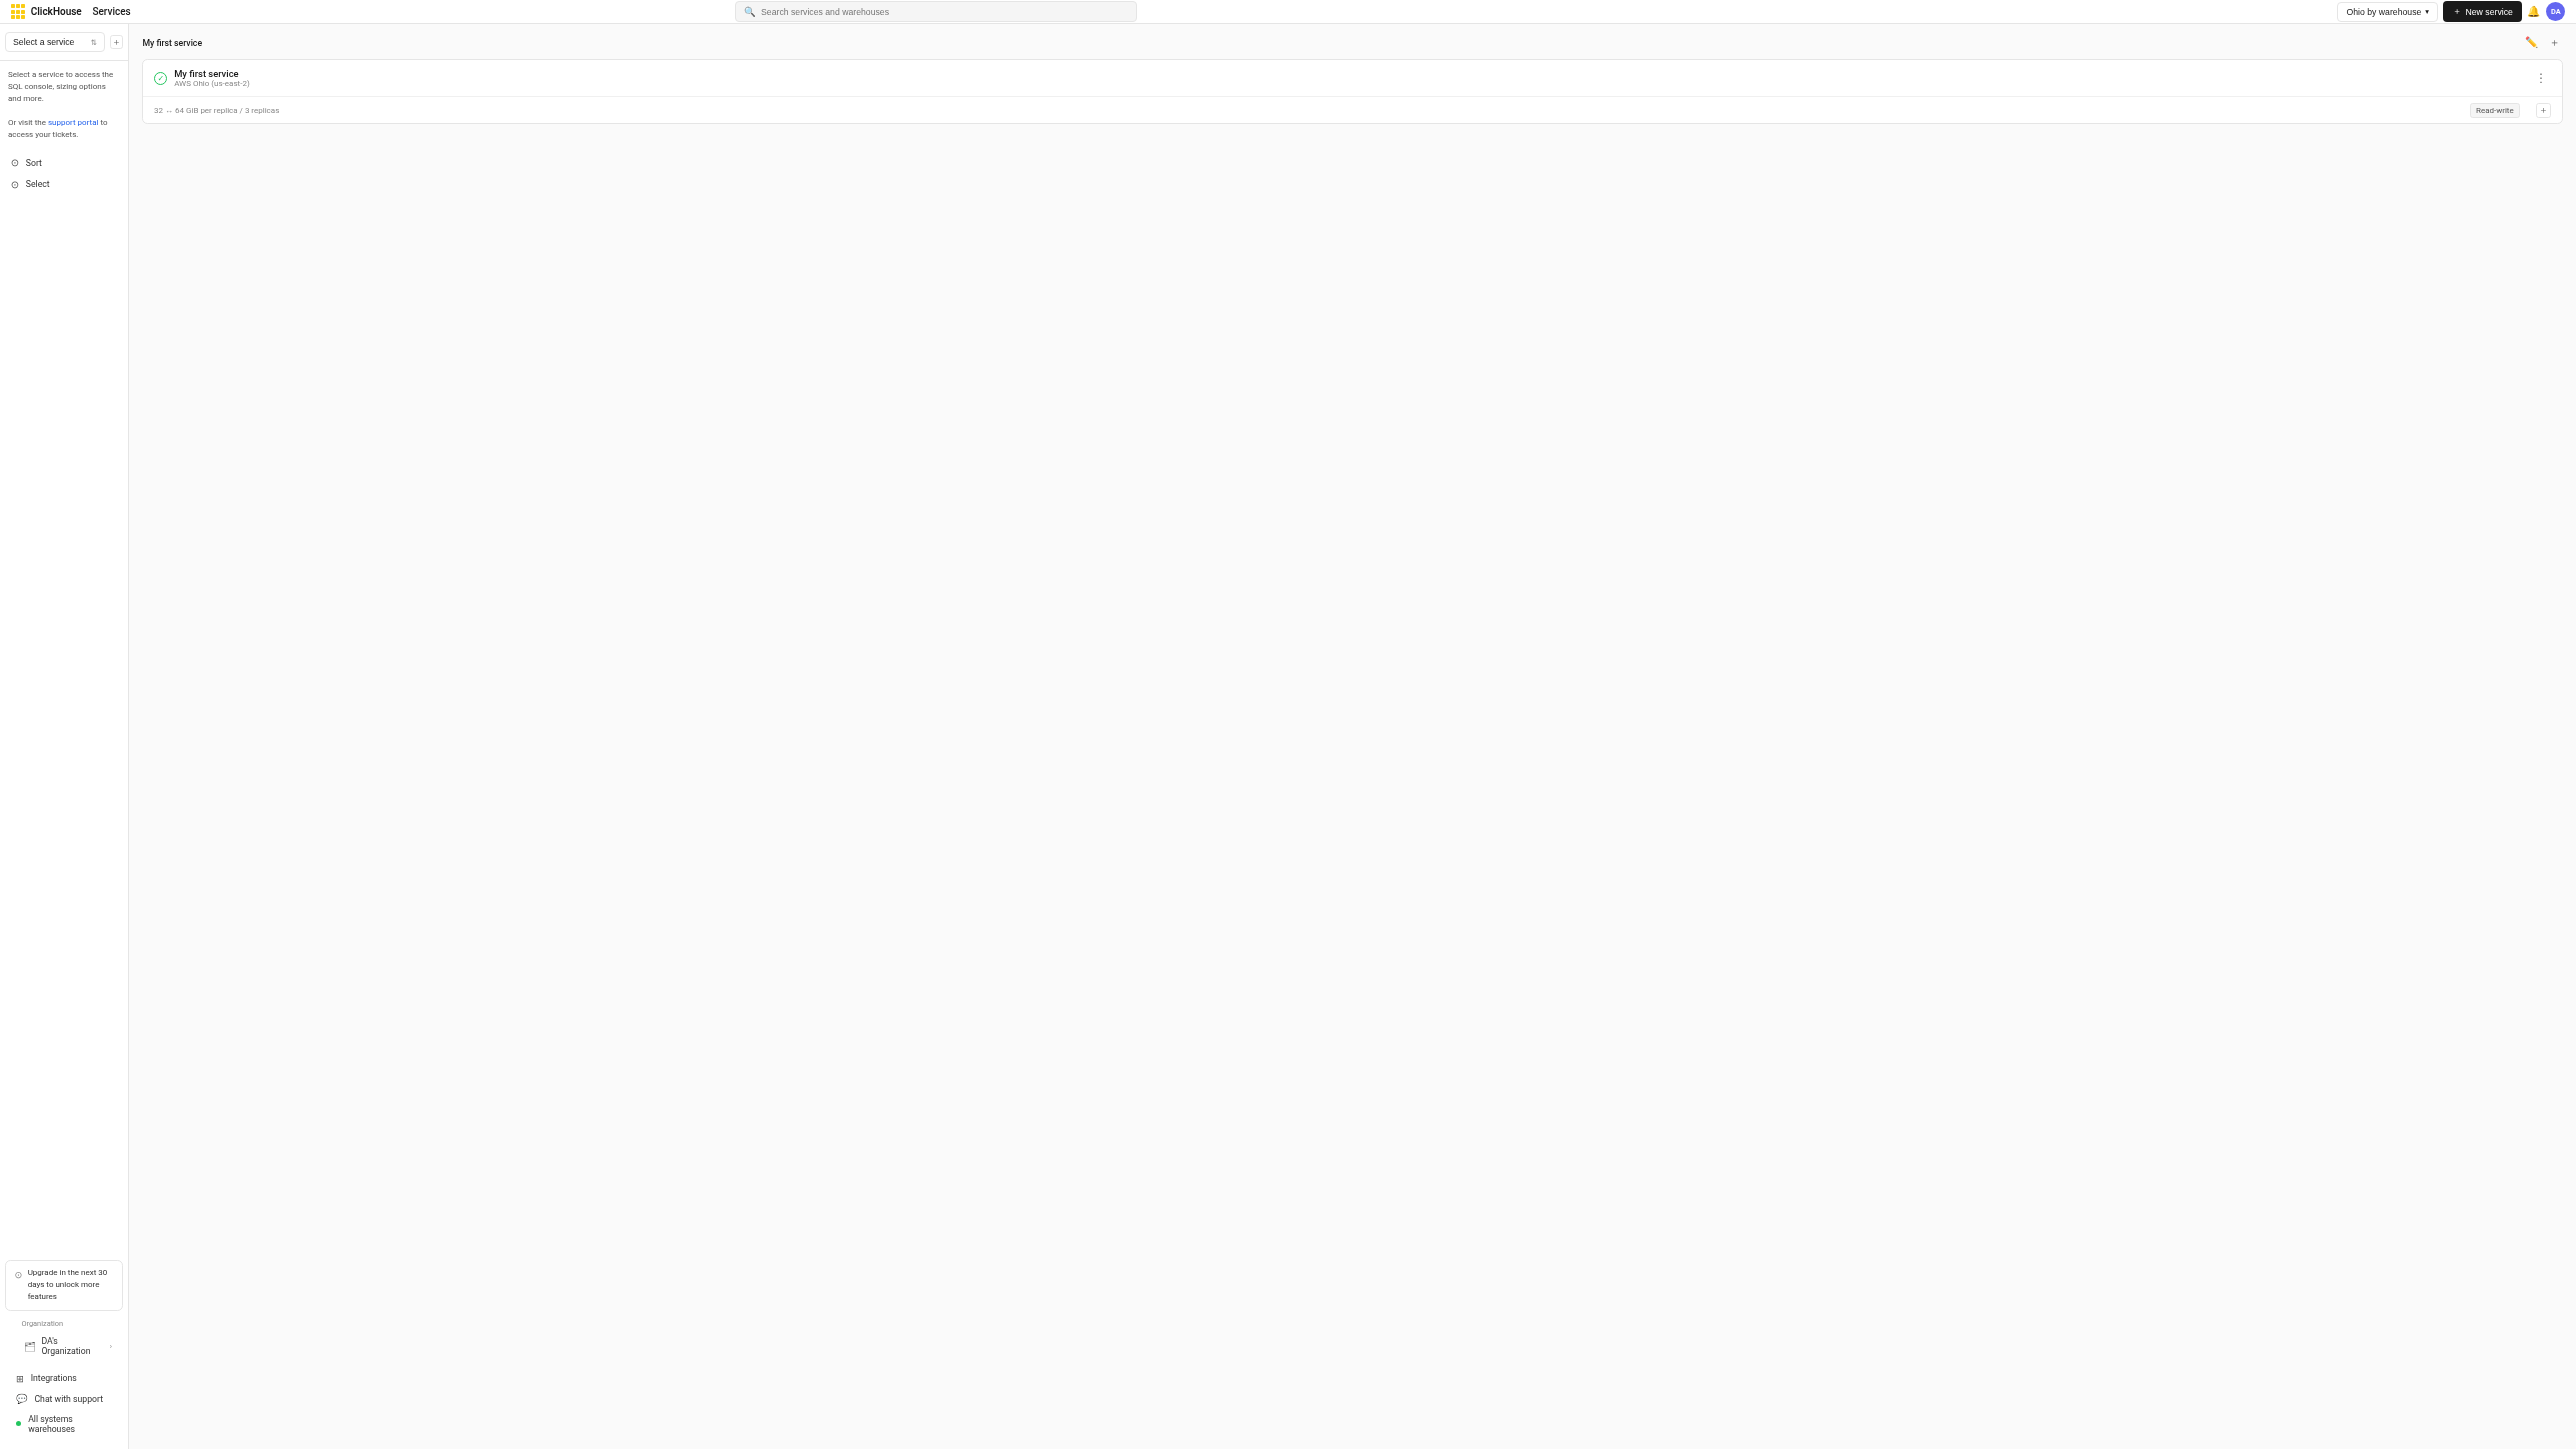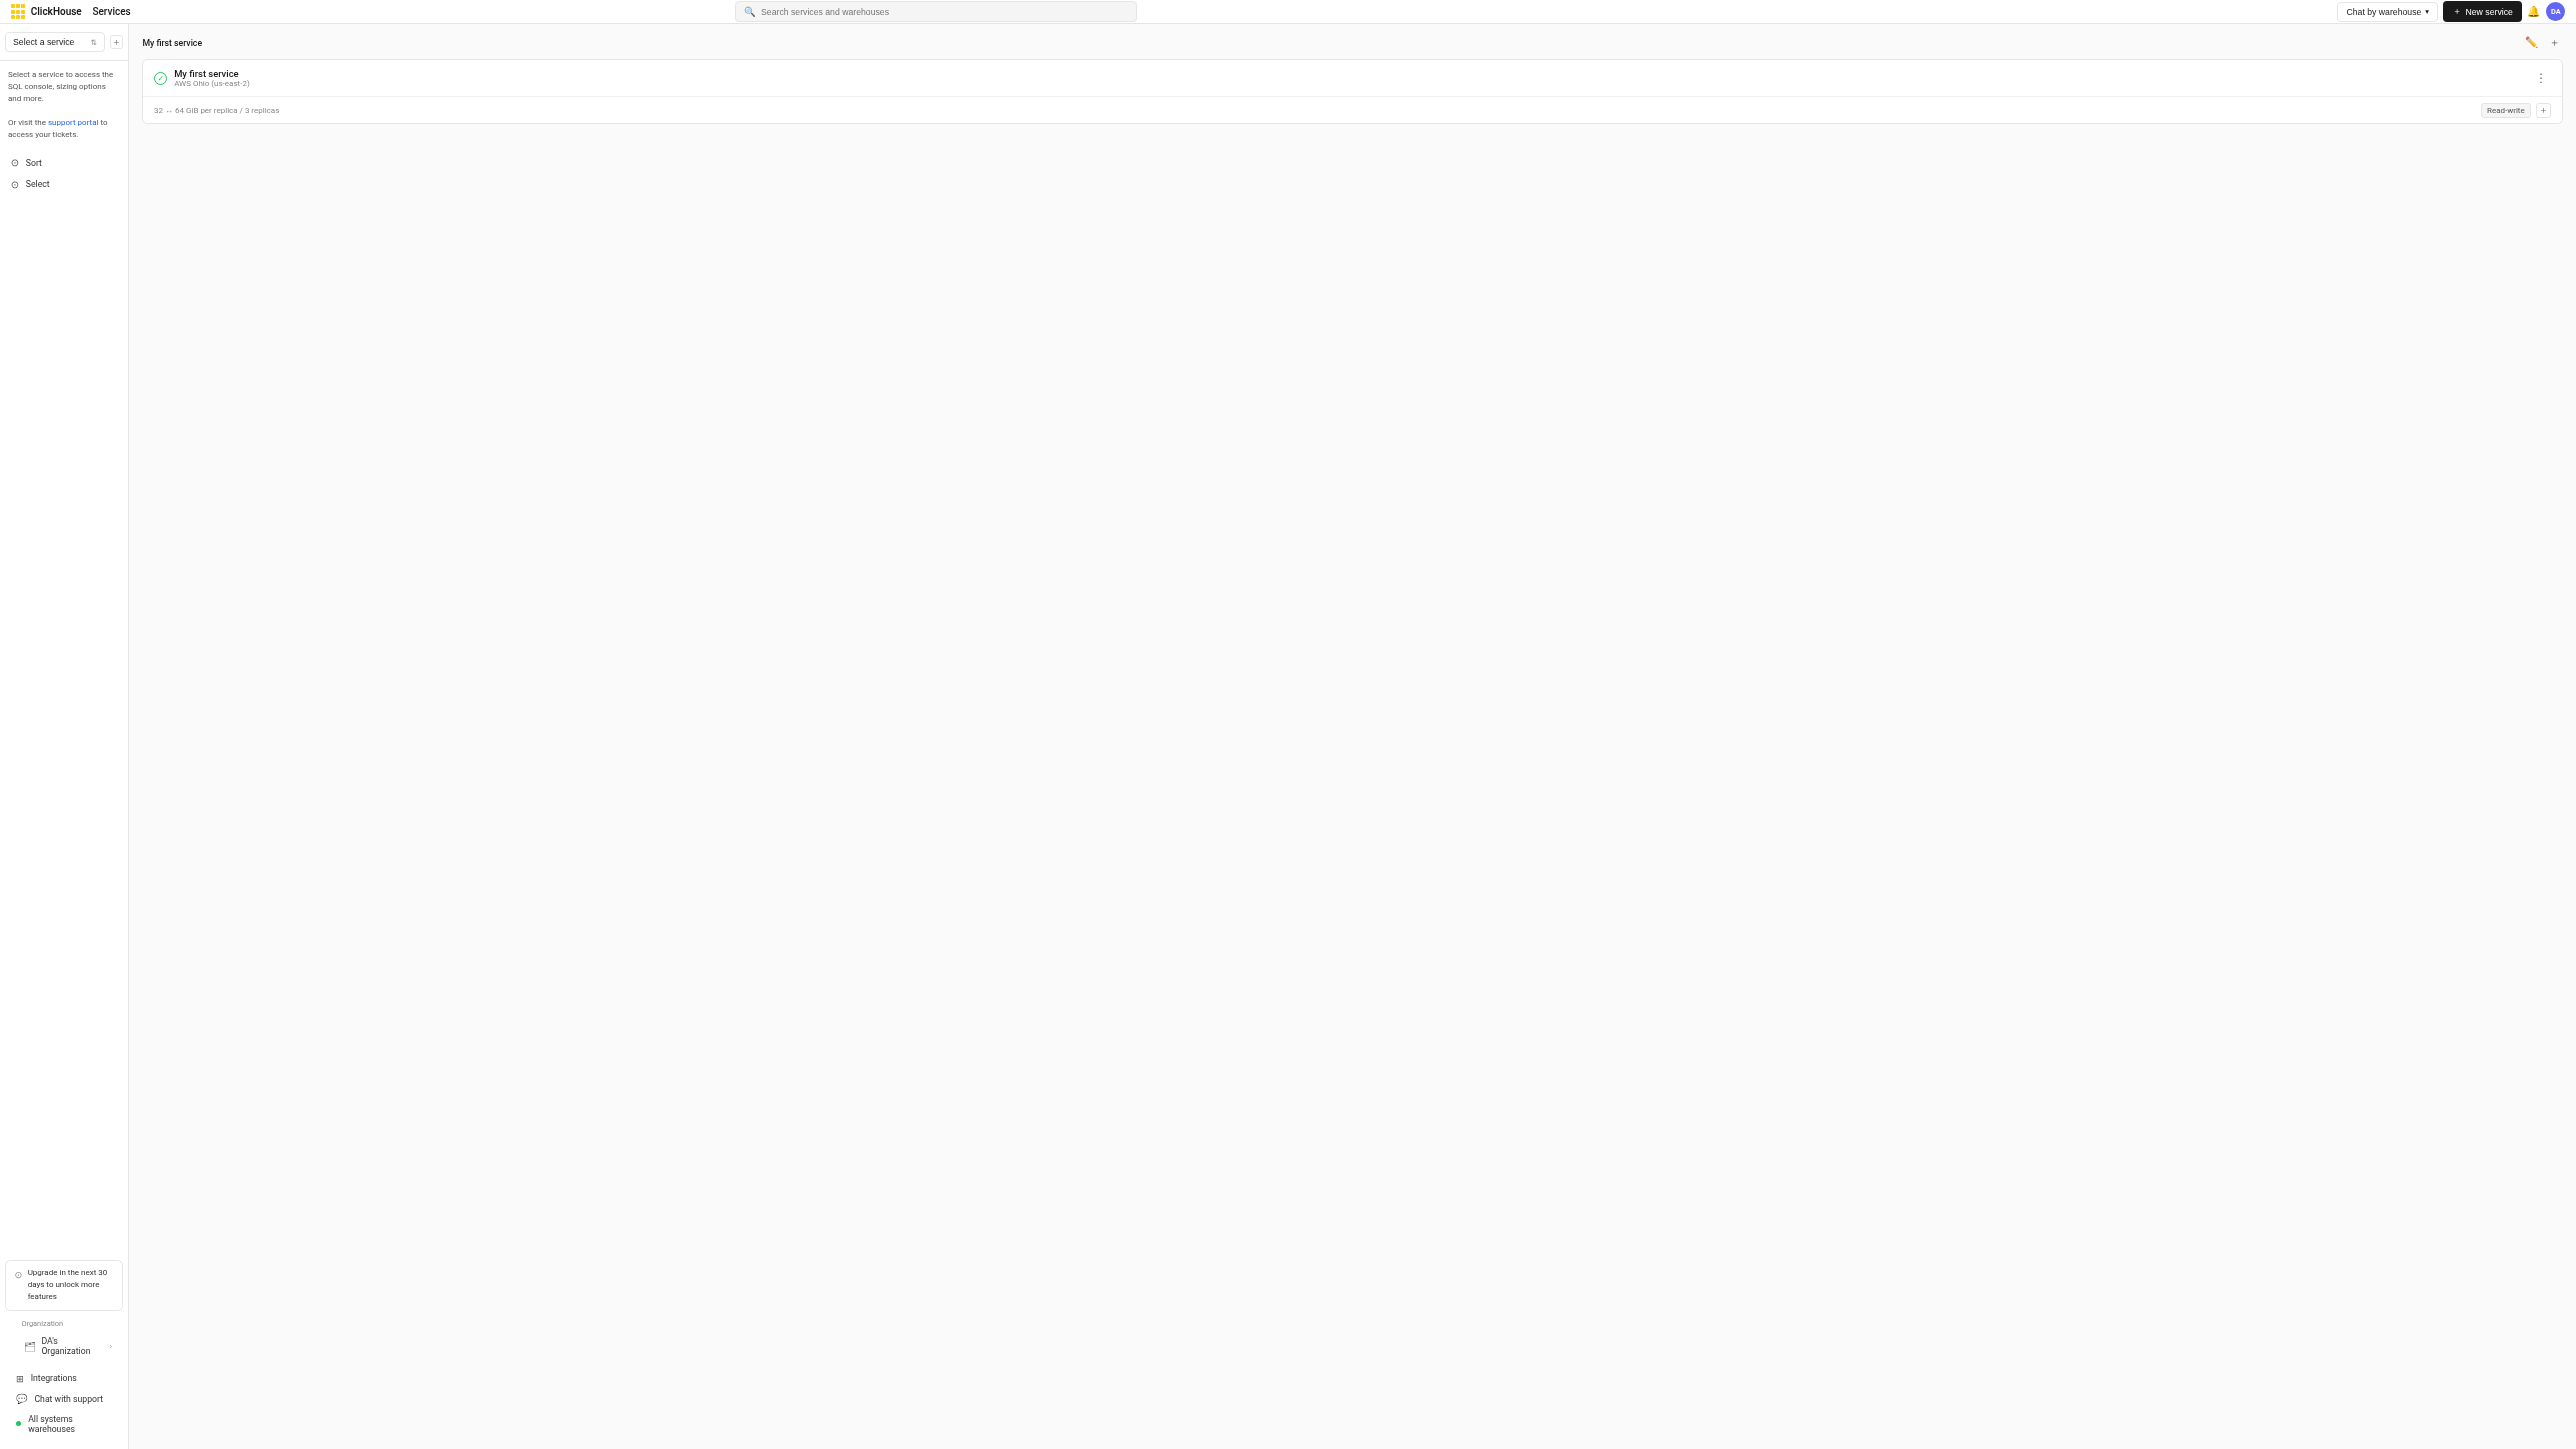--- a/index.html
+++ b/index.html
@@ -126,21 +126,21 @@
     .service-name { font-size: 9.4px; font-weight: 500; color: #1a1a1a; }
     .service-region { font-size: 8px; color: #888; }
     .more-btn { background: none; border: none; cursor: pointer; color: #666; font-size: 12px; padding: 1.3px 4px; border-radius: 2.7px; }
 
     .service-card-footer {
       border-top: 0.7px solid #f0f0f0;
       padding: 5.4px 10.7px;
       display: flex; align-items: center; justify-content: space-between;
     }
     .service-specs { font-size: 8px; color: #888; }
-    .service-footer-right { display: flex; align-items: center; gap: 5px; }
+    .service-footer-right { display: flex; align-items: center; gap: 16px; }
     .badge {
       background: #f5f5f5; border: 0.7px solid #e5e5e5; border-radius: 2.7px;
       padding: 2px 5.4px; font-size: 8px; color: #555;
     }
     .add-small-btn {
       width: 14.8px; height: 14.8px; border-radius: 2.7px; border: 0.7px solid #e5e5e5;
       background: #fff; cursor: pointer; display: flex; align-items: center; justify-content: center;
       font-size: 9.4px; color: #666;
     }
   </style>
@@ -164,21 +164,21 @@
   </div>
   <span class="header-title">Services</span>
 
   <div class="header-search">
     <span style="color:#888;font-size:9.4px;">🔍</span>
     <input type="text" placeholder="Search services and warehouses" style="">
   </div>
 
   <div class="header-right">
     <button class="sort-btn">
-      <span>Chat by warehouse</span>
+      <span>Ohio by warehouse</span>
       <span style="font-size:7.4px;">▾</span>
     </button>
     <button class="new-service-btn">
       <span>＋</span>
       <span>New service</span>
     </button>
     <span class="bell-icon">🔔</span>
     <div class="avatar">DA</div>
   </div>
 </header>

